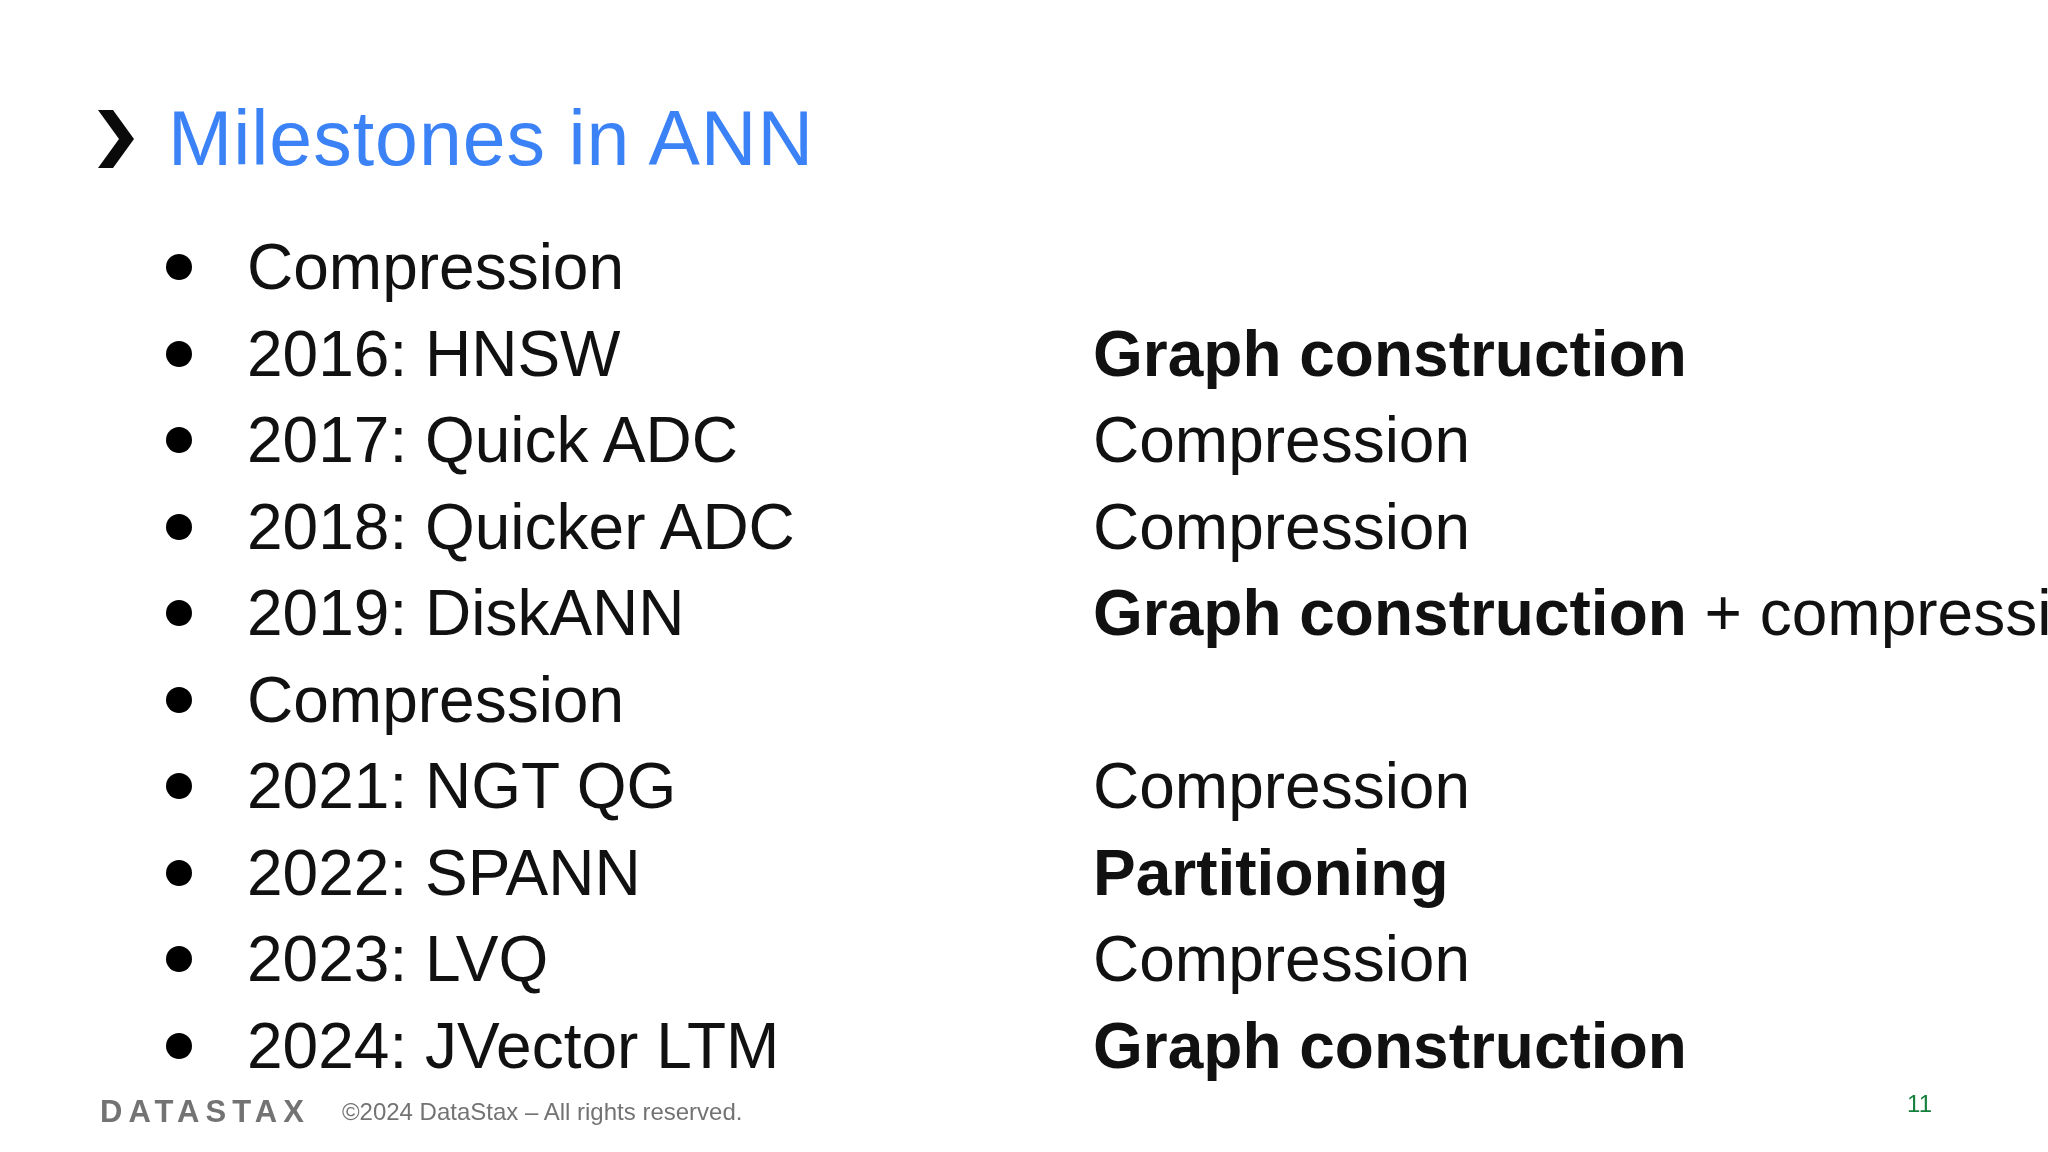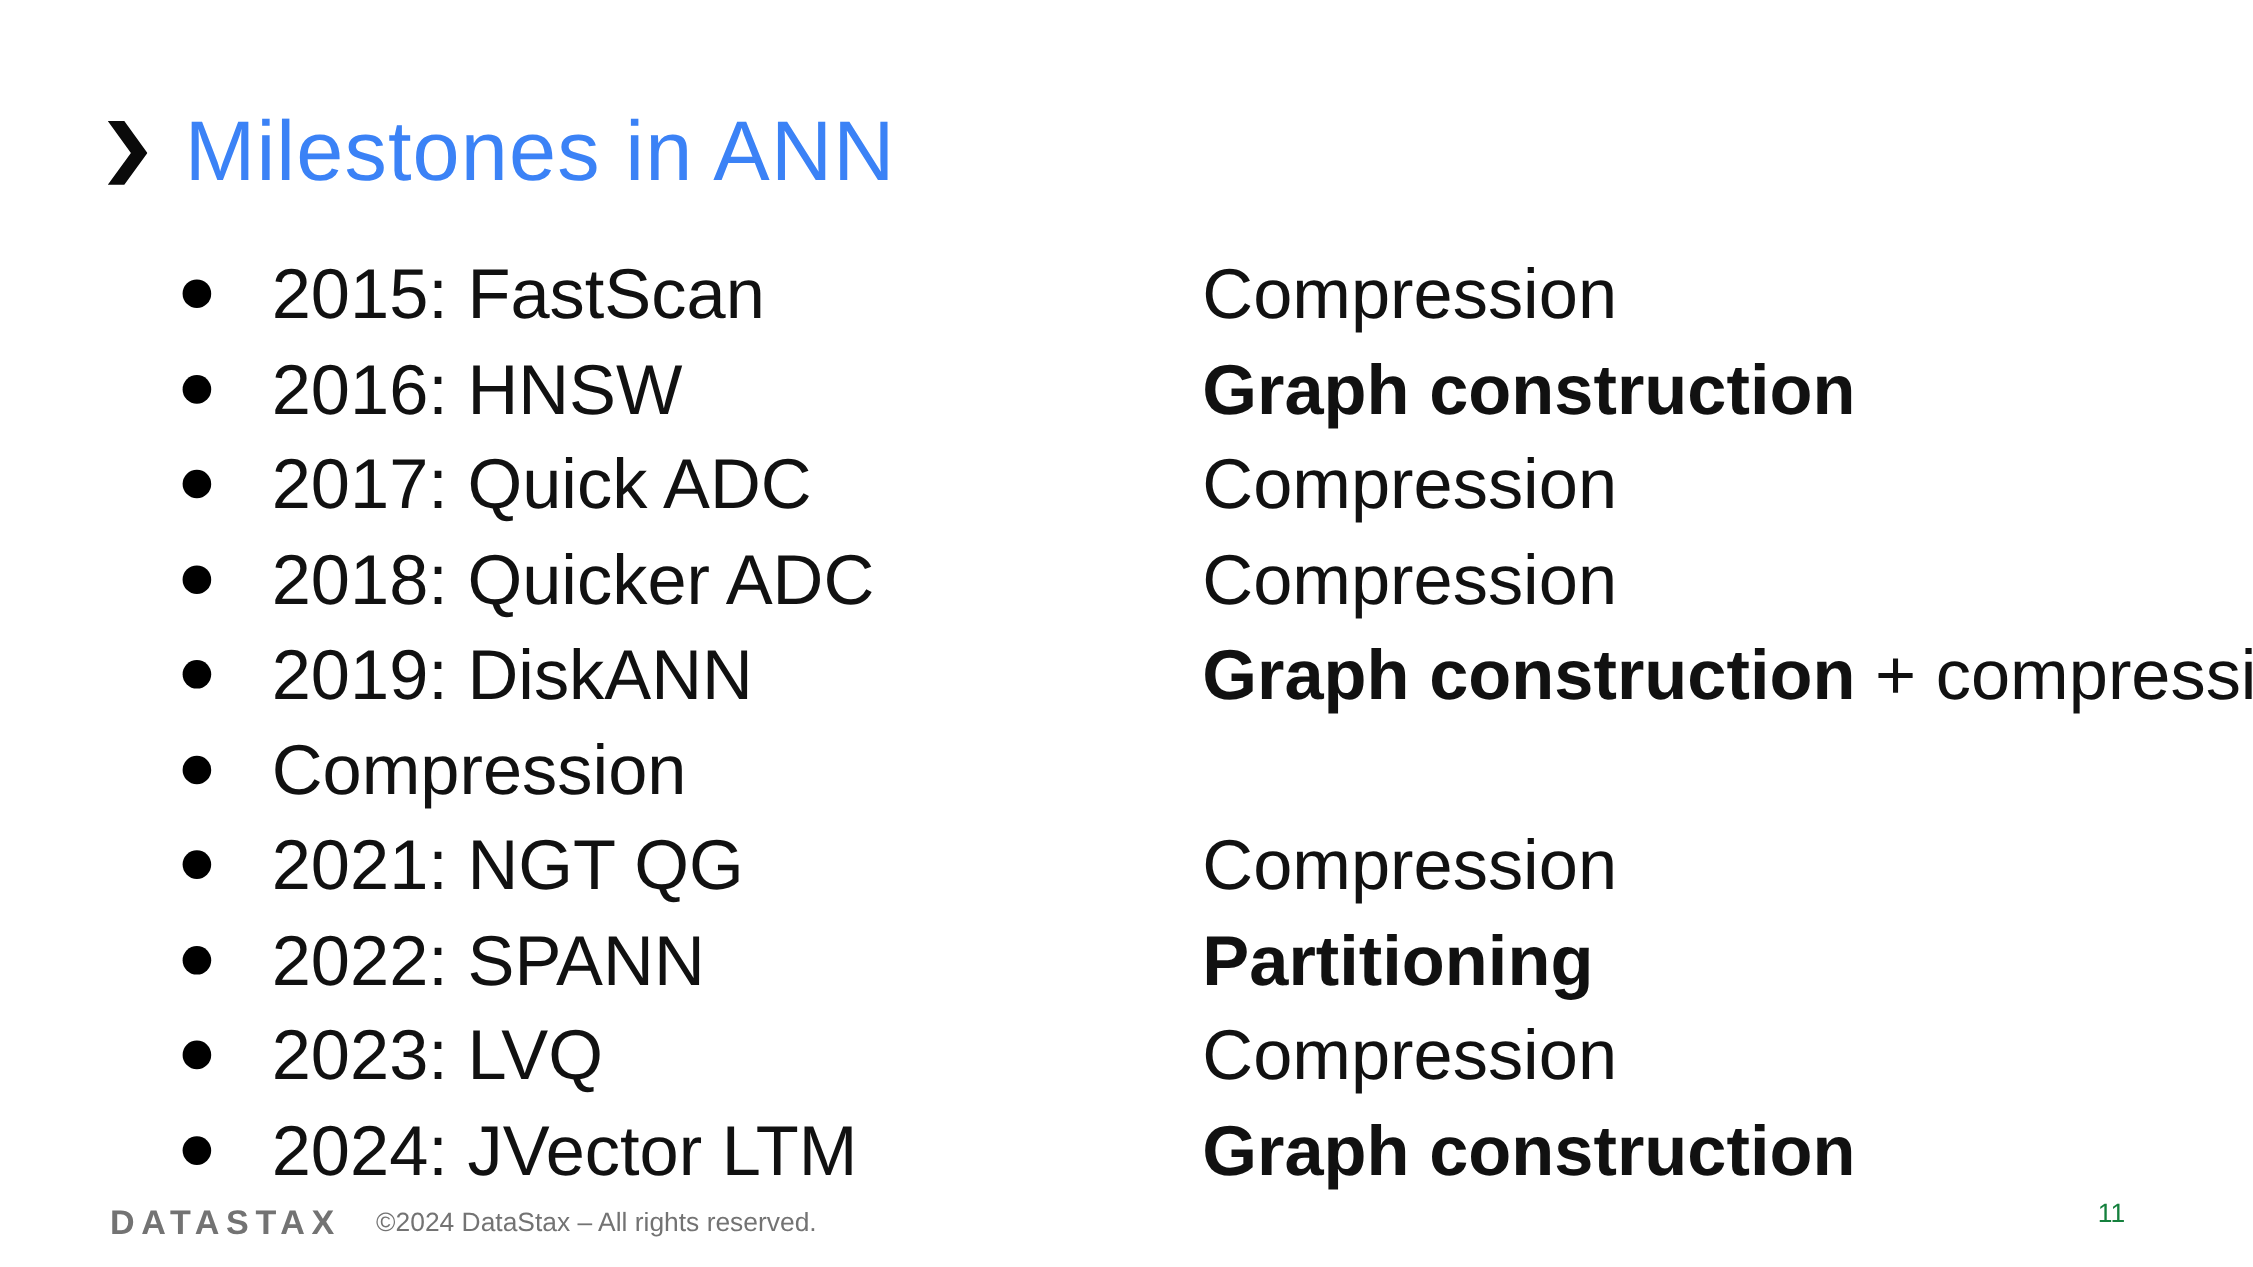--- a/index.html
+++ b/index.html
@@ -105,21 +105,20 @@
     <svg class="chevron" viewBox="0 0 36 58" aria-hidden="true">
       <polygon points="0,0 15,0 36,29 15,58 0,58 21,29"></polygon>
     </svg>
     <h1 class="title">Milestones in ANN</h1>
   </div>
 
   <div class="list">
 
     <div class="row">
       <span class="bullet"></span>
-      <span class="label">2015: FastScan</span>
       <span class="category"><span class="cat-reg">Compression</span><span class="cat-suffix"></span></span>
     </div>
 
     <div class="row">
       <span class="bullet"></span>
       <span class="label">2016: HNSW</span>
       <span class="category"><span class="cat-bold">Graph construction</span><span class="cat-suffix"></span></span>
     </div>
 
     <div class="row">

